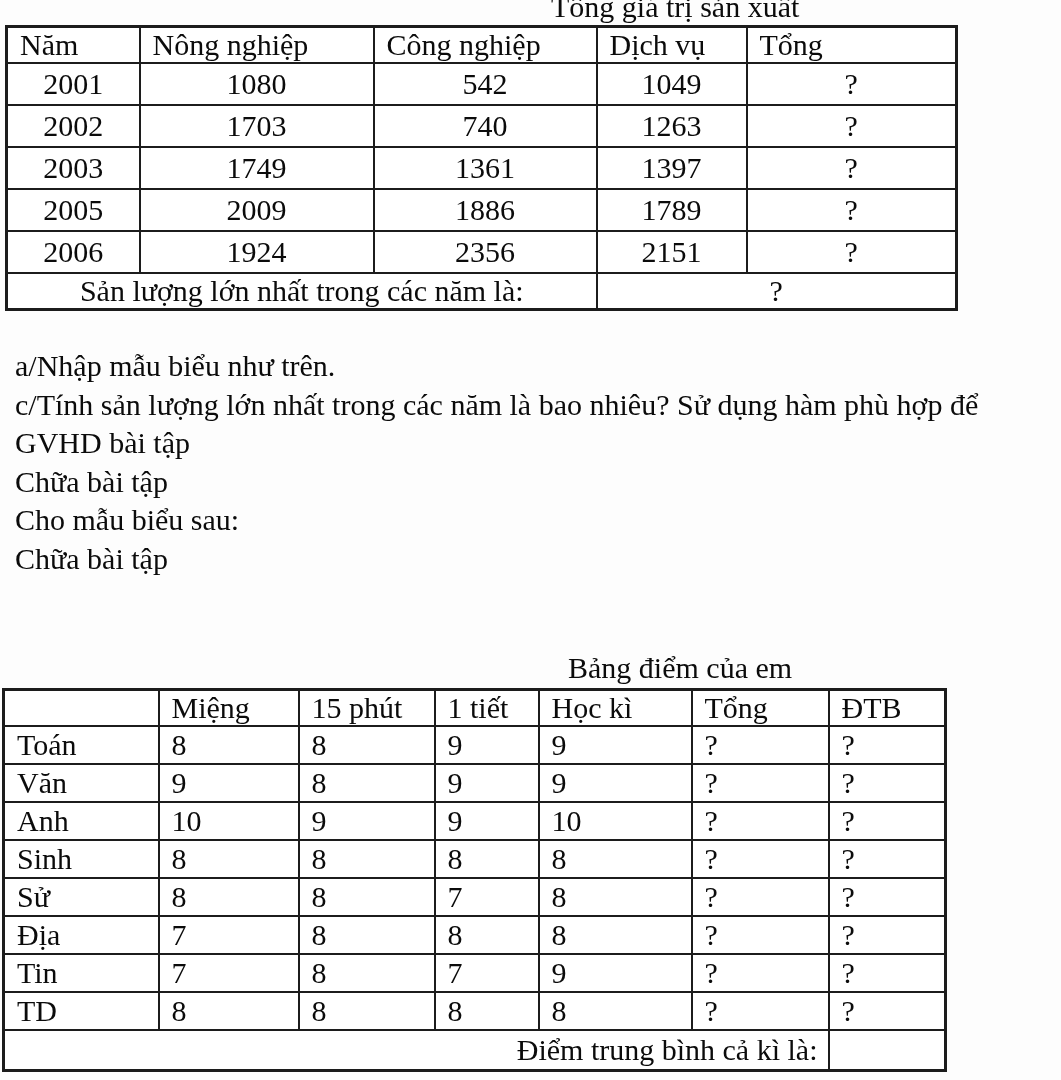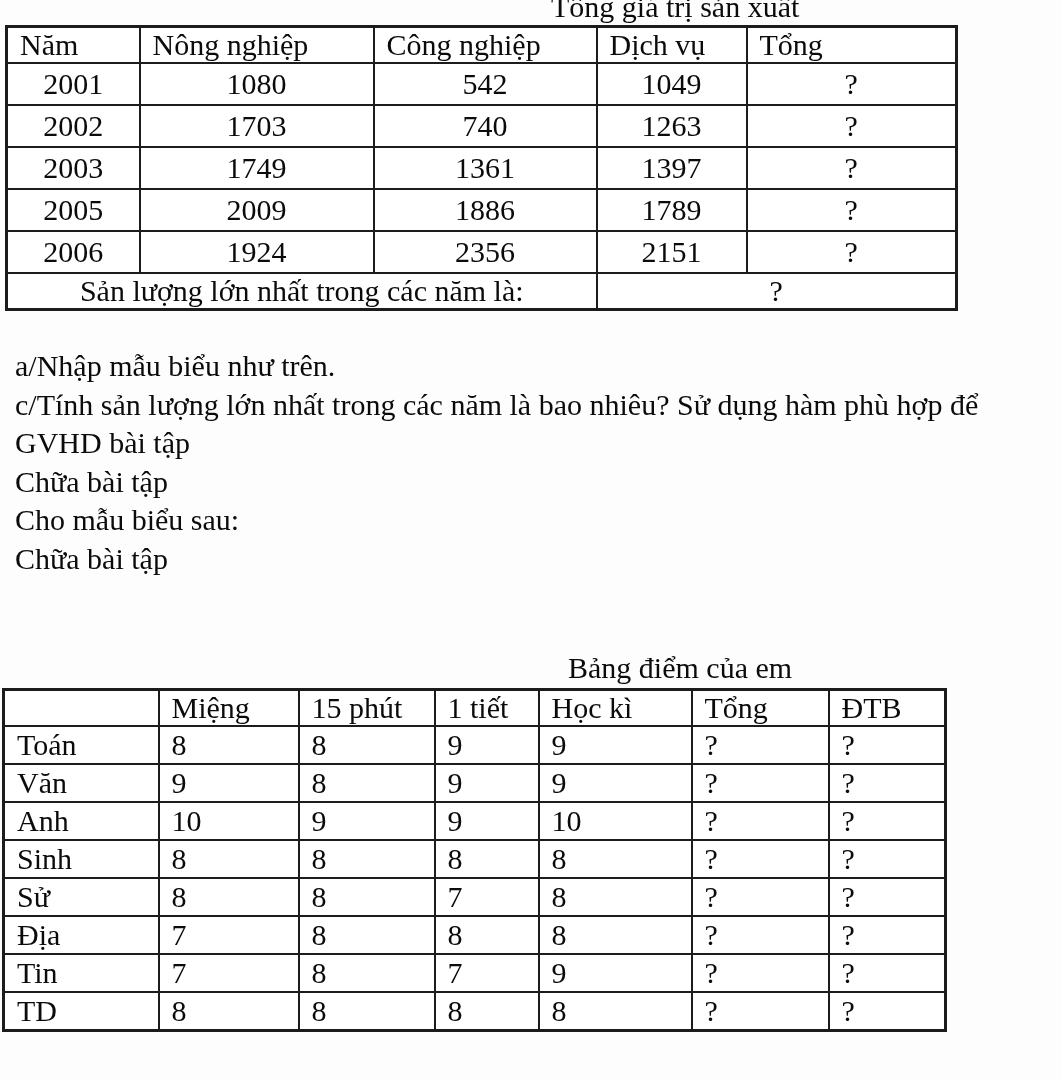--- a/index.html
+++ b/index.html
@@ -225,16 +225,20 @@
       </tr>
       <tr>
         <td>TD</td>
         <td>8</td>
         <td>8</td>
         <td>8</td>
         <td>8</td>
         <td>?</td>
         <td>?</td>
       </tr>
+      <tr>
+        <td class="footer-label" colspan="6">Điểm trung bình cả kì là:</td>
+        <td class="footer-value"></td>
+      </tr>
     </tbody>
   </table>
 
 </div>
 
 </body></html>

